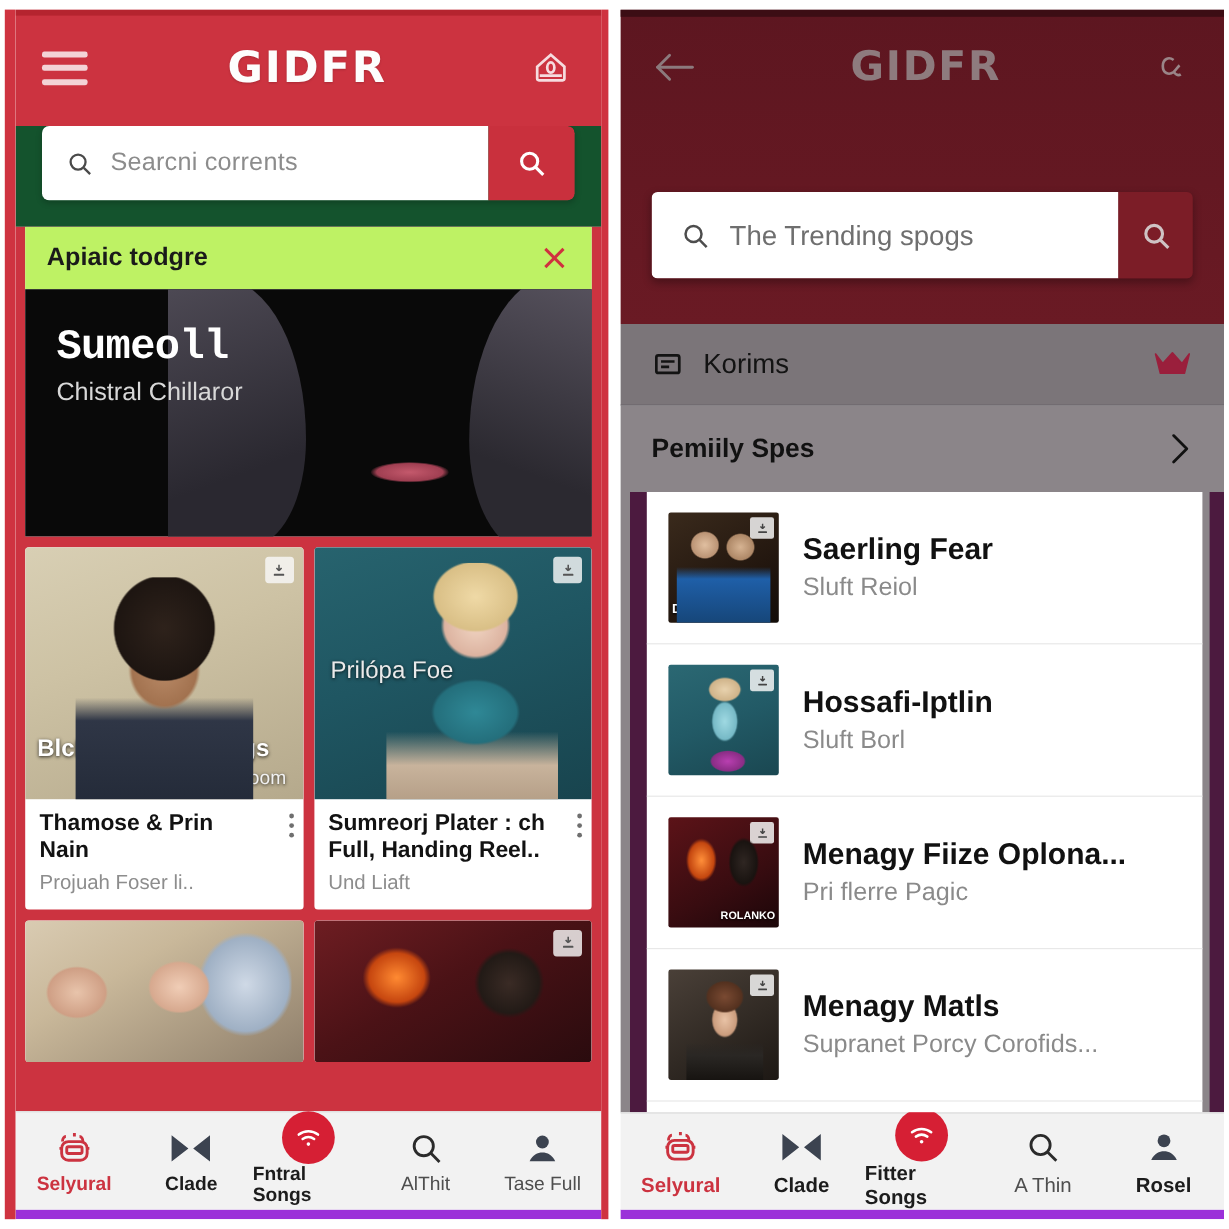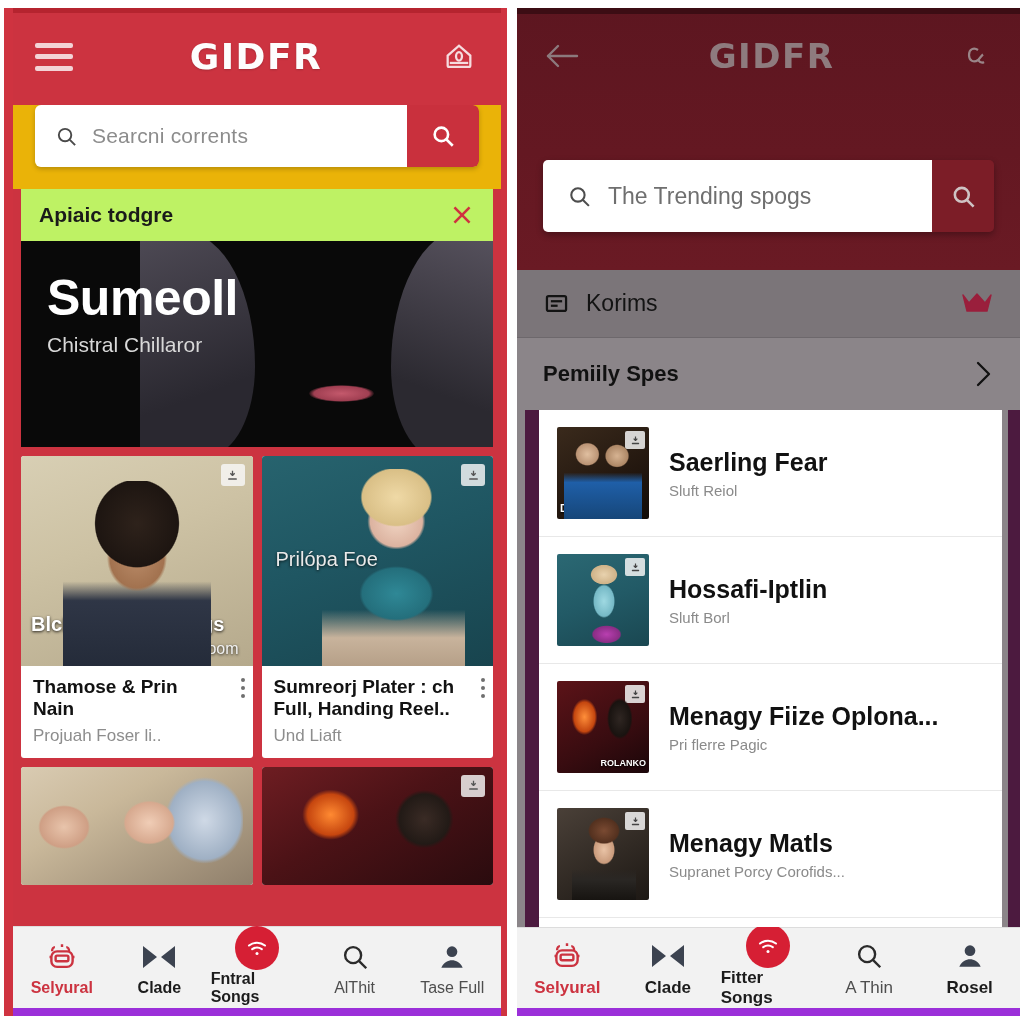--- a/index.html
+++ b/index.html
@@ -29,21 +29,21 @@
   .hamburger { width:38px; height:28px; display:flex; flex-direction:column; justify-content:space-between; cursor:pointer; }
   .hamburger span { display:block; height:5px; border-radius:2px; background:#f3d3d6; }
   .brand {
     font-size:36px; font-weight:bold; color:#fdfdfd;
     letter-spacing:1.5px; font-family:"DejaVu Sans", sans-serif;
     text-shadow:0 1px 2px rgba(0,0,0,.18);
   }
   .topbar-icon { width:40px; height:40px; display:flex; align-items:center; justify-content:center; }
 
   .searchwrap {
-    background:#eab308;
+    background:#14532d;
     padding:0 22px 22px 22px;
     flex:0 0 auto;
   }
   .searchrow {
     display:flex; height:62px; border-radius:6px; overflow:hidden;
     box-shadow:0 2px 5px rgba(0,0,0,.22);
   }
   .searchfield {
     flex:1 1 auto; background:#fff; display:flex; align-items:center; gap:14px; padding-left:20px;
   }
@@ -87,21 +87,21 @@
     position:absolute; left:-4%; top:-4%; width:34%; height:108%;
     background:linear-gradient(160deg,#4e4a55,#2a2830 70%);
     border-radius:0 60% 40% 0/0 60% 40% 0;
   }
   .promo-face .hairR{
     position:absolute; right:-6%; top:-6%; width:36%; height:112%;
     background:linear-gradient(200deg,#5a5561,#2b2930 70%);
     border-radius:60% 0 0 40%/60% 0 0 40%;
   }
   .promo-text { position:absolute; left:26px; top:28px; z-index:3; }
-  .promo-h1 { font-size:50px; font-weight:bold; color:#fff; letter-spacing:-.5px; font-family:Liberation Sans, sans-serif; }
+  .promo-h1 { font-size:35px; font-weight:bold; color:#fff; letter-spacing:-.5px; font-family:Liberation Mono, monospace; }
   .promo-h2 { font-size:21px; color:#d8d8d8; margin-top:6px; }
 
   
   .vgrid { display:grid; grid-template-columns:1fr 1fr; gap:9px; margin-top:9px; }
   .vcard { background:#fff; border-radius:3px; overflow:hidden; display:flex; flex-direction:column; }
   .vthumb { height:210px; position:relative; overflow:hidden; }
   .vthumb .badge {
     position:absolute; right:8px; top:8px; width:24px; height:22px;
     background:rgba(248,248,248,.82); border-radius:3px;
     display:flex; align-items:center; justify-content:center;
@@ -204,21 +204,21 @@
   .lrow { display:flex; align-items:center; gap:20px; padding:17px 18px; border-bottom:1px solid #e8e8e8; }
   .lthumb { flex:0 0 92px; height:92px; border-radius:2px; position:relative; overflow:hidden; }
   .lthumb .b {
     position:absolute; right:4px; top:4px; width:20px;height:18px;
     background:rgba(245,245,245,.85); border-radius:2px; display:flex;align-items:center;justify-content:center;
   }
   .lthumb .cap{position:absolute;left:3px;bottom:5px;font-size:11px;font-weight:bold;color:#fff;text-shadow:0 1px 2px #000;}
   .lthumb .cap2{position:absolute;right:3px;bottom:5px;font-size:9px;font-weight:bold;color:#fff;text-shadow:0 1px 2px #000;}
   .ltext { flex:1 1 auto; min-width:0; }
   .ltitle { font-size:25px; font-weight:bold; color:#111; white-space:nowrap; overflow:hidden; text-overflow:ellipsis; }
-  .lsub { font-size:15px; color:#8a8a8a; margin-top:5px; white-space:nowrap; overflow:hidden; text-overflow:ellipsis;}
+  .lsub { font-size:21px; color:#8a8a8a; margin-top:5px; white-space:nowrap; overflow:hidden; text-overflow:ellipsis;}
   .r1{background:linear-gradient(150deg,#3a2a1c 0%,#23170f 60%,#120c08 100%);}
   .r1::after{content:"";position:absolute;left:8%;top:10%;width:84%;height:90%;
     background:radial-gradient(ellipse 20% 18% at 30% 22%,#e0bfa0 0%,#bb9475 70%,transparent 78%),
                radial-gradient(ellipse 20% 18% at 68% 24%,#d6b392 0%,#ae8867 70%,transparent 78%),
                linear-gradient(180deg,transparent 44%,#1f5fa8 56%,#164679 100%);}
   .r2{background:linear-gradient(160deg,#2b6873 0%,#225a66 50%,#1a4751 100%);}
   .r2::after{content:"";position:absolute;left:16%;top:10%;width:70%;height:90%;
     background:radial-gradient(ellipse 28% 16% at 50% 14%,#e8d2ae 0%,#cfb389 70%,transparent 76%),
                radial-gradient(ellipse 22% 26% at 50% 46%,#9fd9e2 0%,#76b9c6 70%,transparent 78%),
                radial-gradient(ellipse 30% 14% at 54% 86%,#b93fb0 0%,#8a2d85 70%,transparent 78%);}

